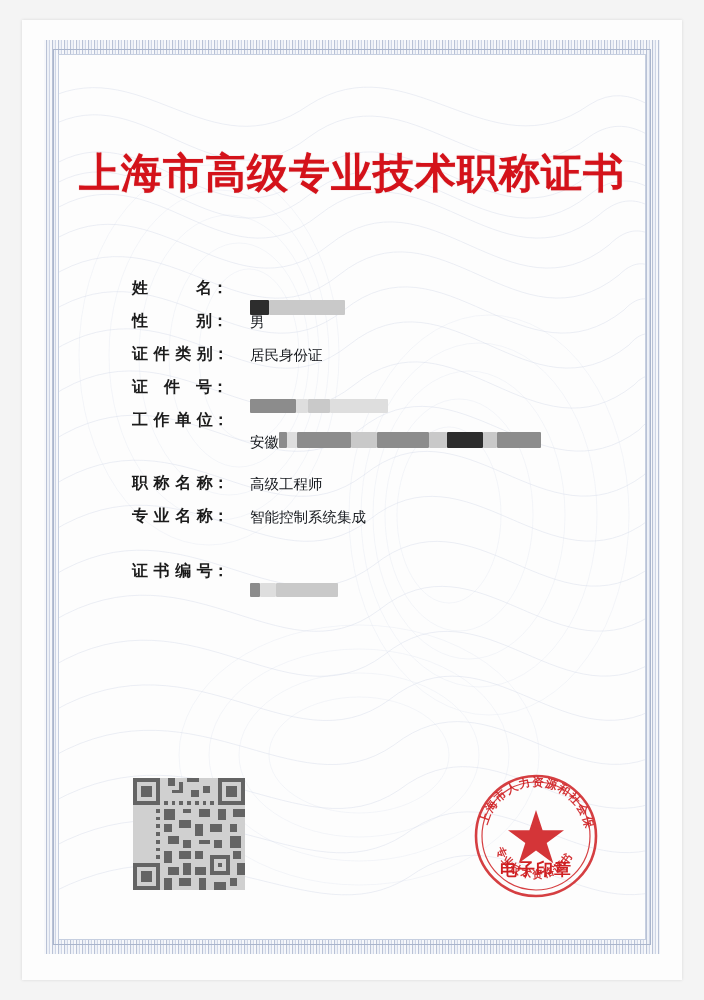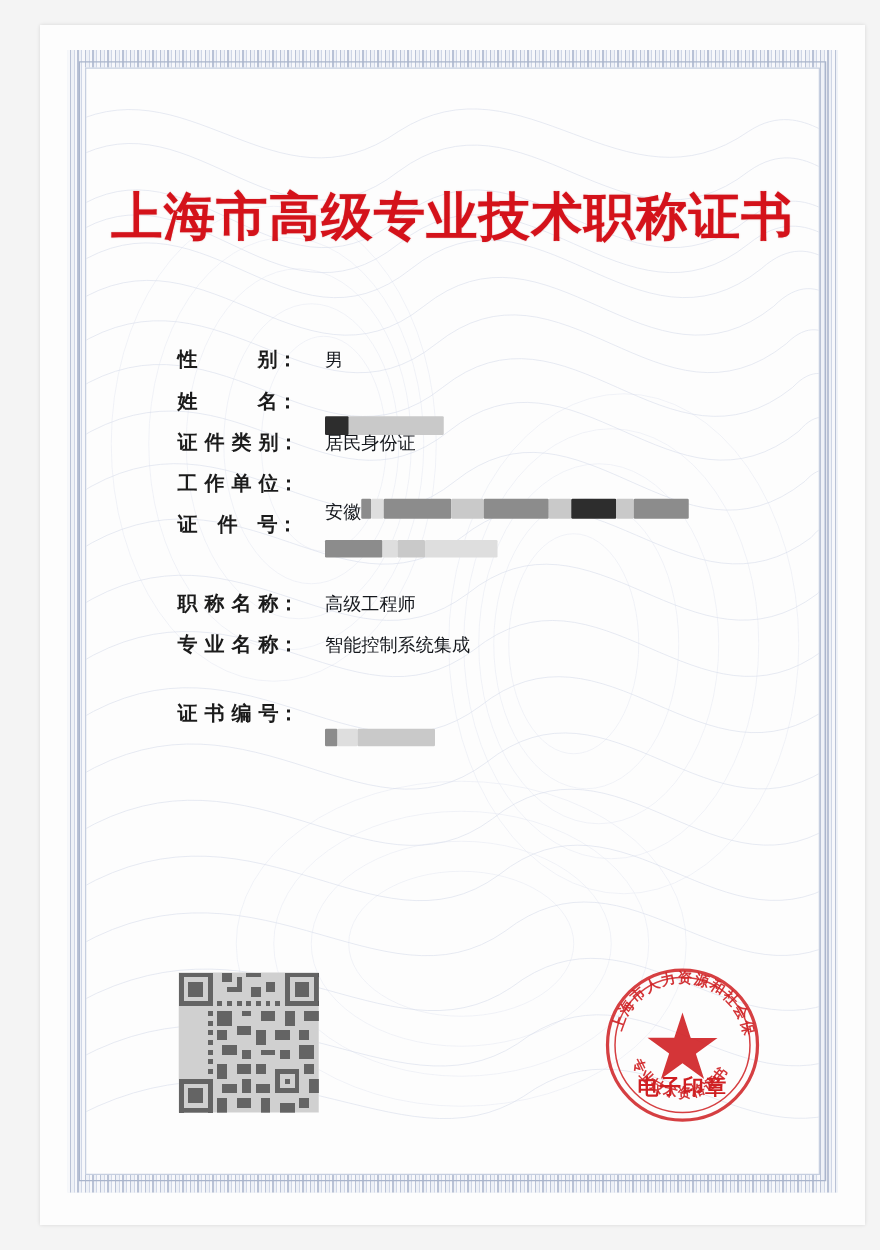--- a/index.html
+++ b/index.html
@@ -12,21 +12,21 @@
   #page {
     position: relative;
     width: 704px; height: 1000px;
     background: #f4f4f4;
     overflow: hidden;
   }
 
   
   .sheet {
     position: absolute;
-    left: 32px; top: 20px;
+    left: 22px; top: 20px;
     width: 660px; height: 960px;
     background: #fdfdfd;
     box-shadow: 0 0 3px rgba(0,0,0,0.12);
   }
 
   
   .border-outer {
     position: absolute;
     left: 22px; top: 20px;
     width: 616px; height: 914px;
@@ -224,65 +224,65 @@
           <ellipse cx="300" cy="700" rx="90" ry="58"></ellipse>
         </g>
       </svg>
     </div>
 
     <div class="title">上海市高级专业技术职称证书</div>
 
     <div class="fields">
 
       <div class="row">
-        <div class="label">性　　　别：</div>
-        <div class="value">男</div>
-      </div>
-
-      <div class="row">
         <div class="label">姓　　　名：</div>
         <div class="value">
           <span class="mask-name">
             <span class="redact r-dark" style="width:19px;height:15px;"></span>
             <span class="redact r-light" style="width:76px;height:15px;"></span>
           </span>
         </div>
       </div>
 
+      <div class="row">
+        <div class="label">性　　　别：</div>
+        <div class="value">男</div>
+      </div>
+
 
       <div class="row">
         <div class="label">证 件 类 别：</div>
         <div class="value">居民身份证</div>
+      </div>
+
+      <div class="row">
+        <div class="label">证　件　号：</div>
+        <div class="value">
+          <span class="mask-name">
+            <span class="redact r-mid" style="width:46px;height:14px;"></span>
+            <span class="redact r-vlight" style="width:12px;height:14px;"></span>
+            <span class="redact r-light" style="width:22px;height:14px;"></span>
+            <span class="redact r-vlight" style="width:58px;height:14px;"></span>
+          </span>
+        </div>
       </div>
 
       <div class="row">
         <div class="label">工 作 单 位：</div>
         <div class="value">
           <span>安徽</span><span class="mask-name">
             <span class="redact r-mid" style="width:8px;height:16px;"></span>
             <span class="redact r-vlight" style="width:10px;height:16px;"></span>
             <span class="redact r-mid" style="width:54px;height:16px;"></span>
             <span class="redact r-light" style="width:26px;height:16px;"></span>
             <span class="redact r-mid" style="width:52px;height:16px;"></span>
             <span class="redact r-light" style="width:18px;height:16px;"></span>
             <span class="redact r-dark" style="width:36px;height:16px;"></span>
             <span class="redact r-light" style="width:14px;height:16px;"></span>
             <span class="redact r-mid" style="width:44px;height:16px;"></span>
-          </span>
-        </div>
-      </div>
-
-      <div class="row">
-        <div class="label">证　件　号：</div>
-        <div class="value">
-          <span class="mask-name">
-            <span class="redact r-mid" style="width:46px;height:14px;"></span>
-            <span class="redact r-vlight" style="width:12px;height:14px;"></span>
-            <span class="redact r-light" style="width:22px;height:14px;"></span>
-            <span class="redact r-vlight" style="width:58px;height:14px;"></span>
           </span>
         </div>
       </div>
 
       <div class="gap-lg"></div>
 
       <div class="row">
         <div class="label">职 称 名 称：</div>
         <div class="value">高级工程师</div>
       </div>

